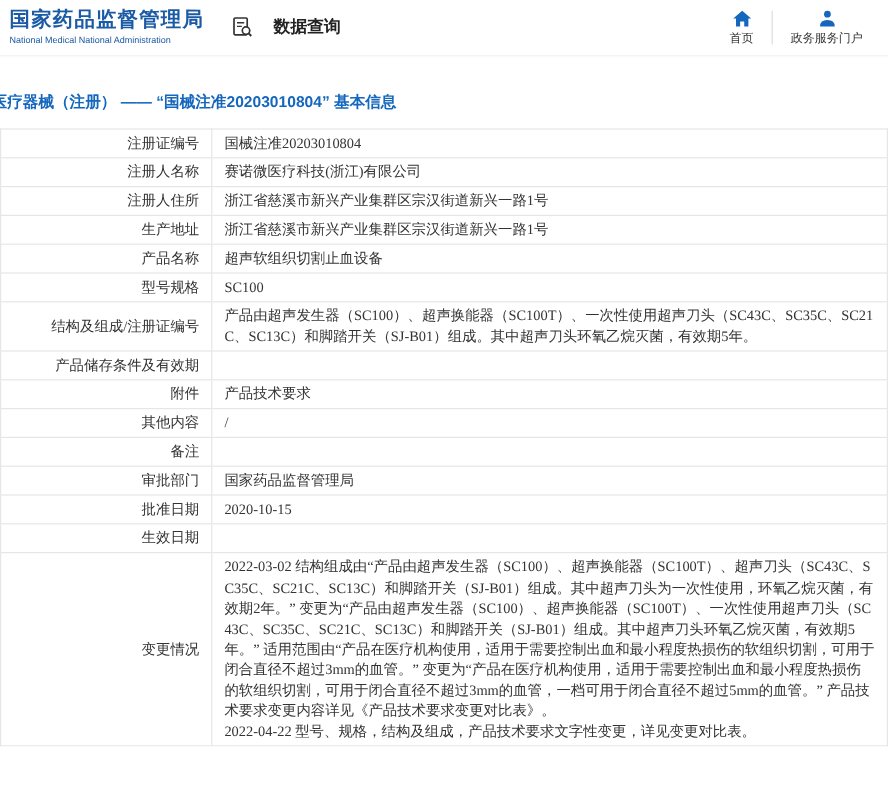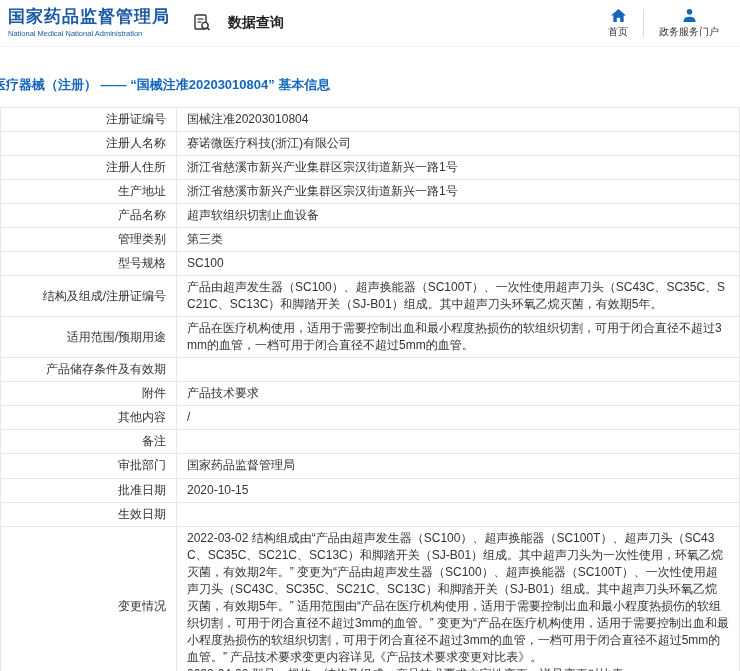--- a/index.html
+++ b/index.html
@@ -65,20 +65,21 @@
     border-collapse: collapse;
     margin-top: 13px;
     table-layout: fixed;
   }
   .info-table td {
     border: 1px solid #e6e6e6;
     font-size: 12px;
     line-height: 1.42;
     padding: 3px 10px;
     vertical-align: middle;
+    font-family: Liberation Serif, serif;
   }
   td.cell-label {
     width: 176px;
     text-align: right;
     color: #333;
     white-space: nowrap;
   }
   td.cell-value {
     white-space: pre-wrap;
     word-break: break-all;
@@ -151,39 +152,31 @@
   <tr>
     <td class="cell-label">生产地址</td>
     <td class="cell-value">浙江省慈溪市新兴产业集群区宗汉街道新兴一路1号</td>
   </tr>
 
   <tr>
     <td class="cell-label">产品名称</td>
     <td class="cell-value">超声软组织切割止血设备</td>
   </tr>
 
-  <tr>
-    <td class="cell-label">管理类别</td>
-    <td class="cell-value">第三类</td>
-  </tr>
 
   <tr>
     <td class="cell-label">型号规格</td>
     <td class="cell-value">SC100</td>
   </tr>
 
   <tr>
     <td class="cell-label">结构及组成/注册证编号</td>
     <td class="cell-value">产品由超声发生器（SC100）、超声换能器（SC100T）、一次性使用超声刀头（SC43C、SC35C、SC21C、SC13C）和脚踏开关（SJ-B01）组成。其中超声刀头环氧乙烷灭菌，有效期5年。</td>
   </tr>
 
-  <tr>
-    <td class="cell-label">适用范围/预期用途</td>
-    <td class="cell-value">产品在医疗机构使用，适用于需要控制出血和最小程度热损伤的软组织切割，可用于闭合直径不超过3mm的血管，一档可用于闭合直径不超过5mm的血管。</td>
-  </tr>
 
   <tr>
     <td class="cell-label">产品储存条件及有效期</td>
     <td class="cell-value"></td>
   </tr>
 
   <tr>
     <td class="cell-label">附件</td>
     <td class="cell-value">产品技术要求</td>
   </tr>

